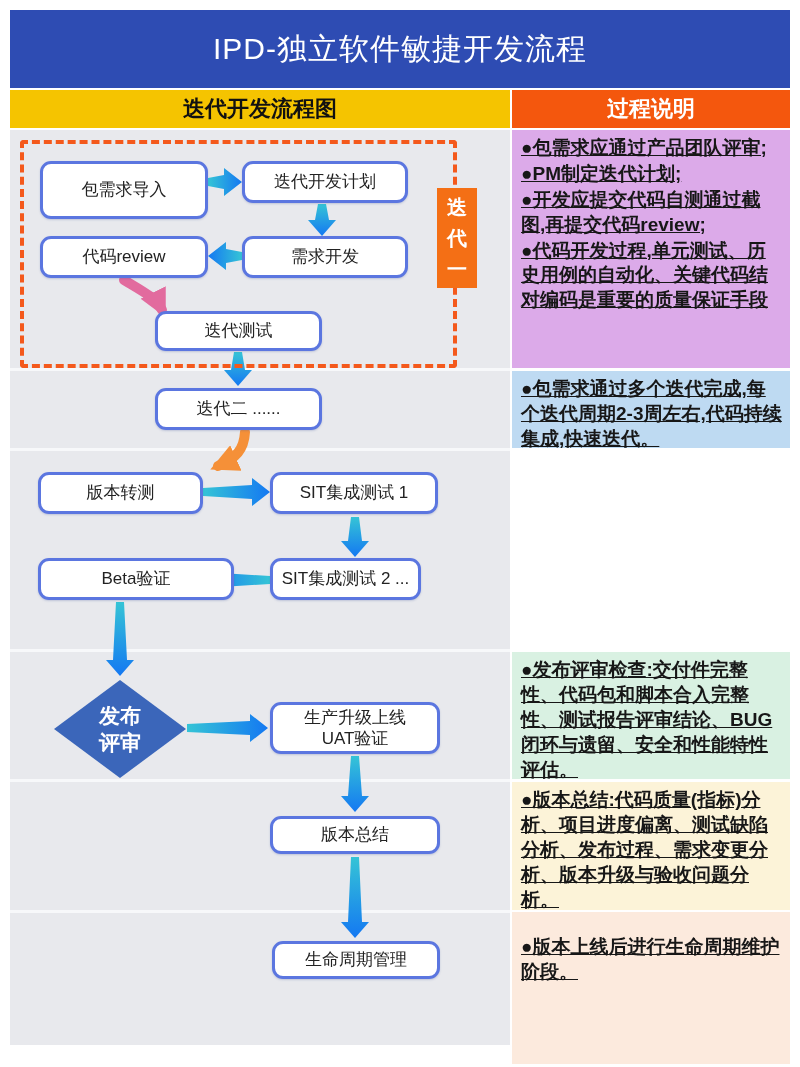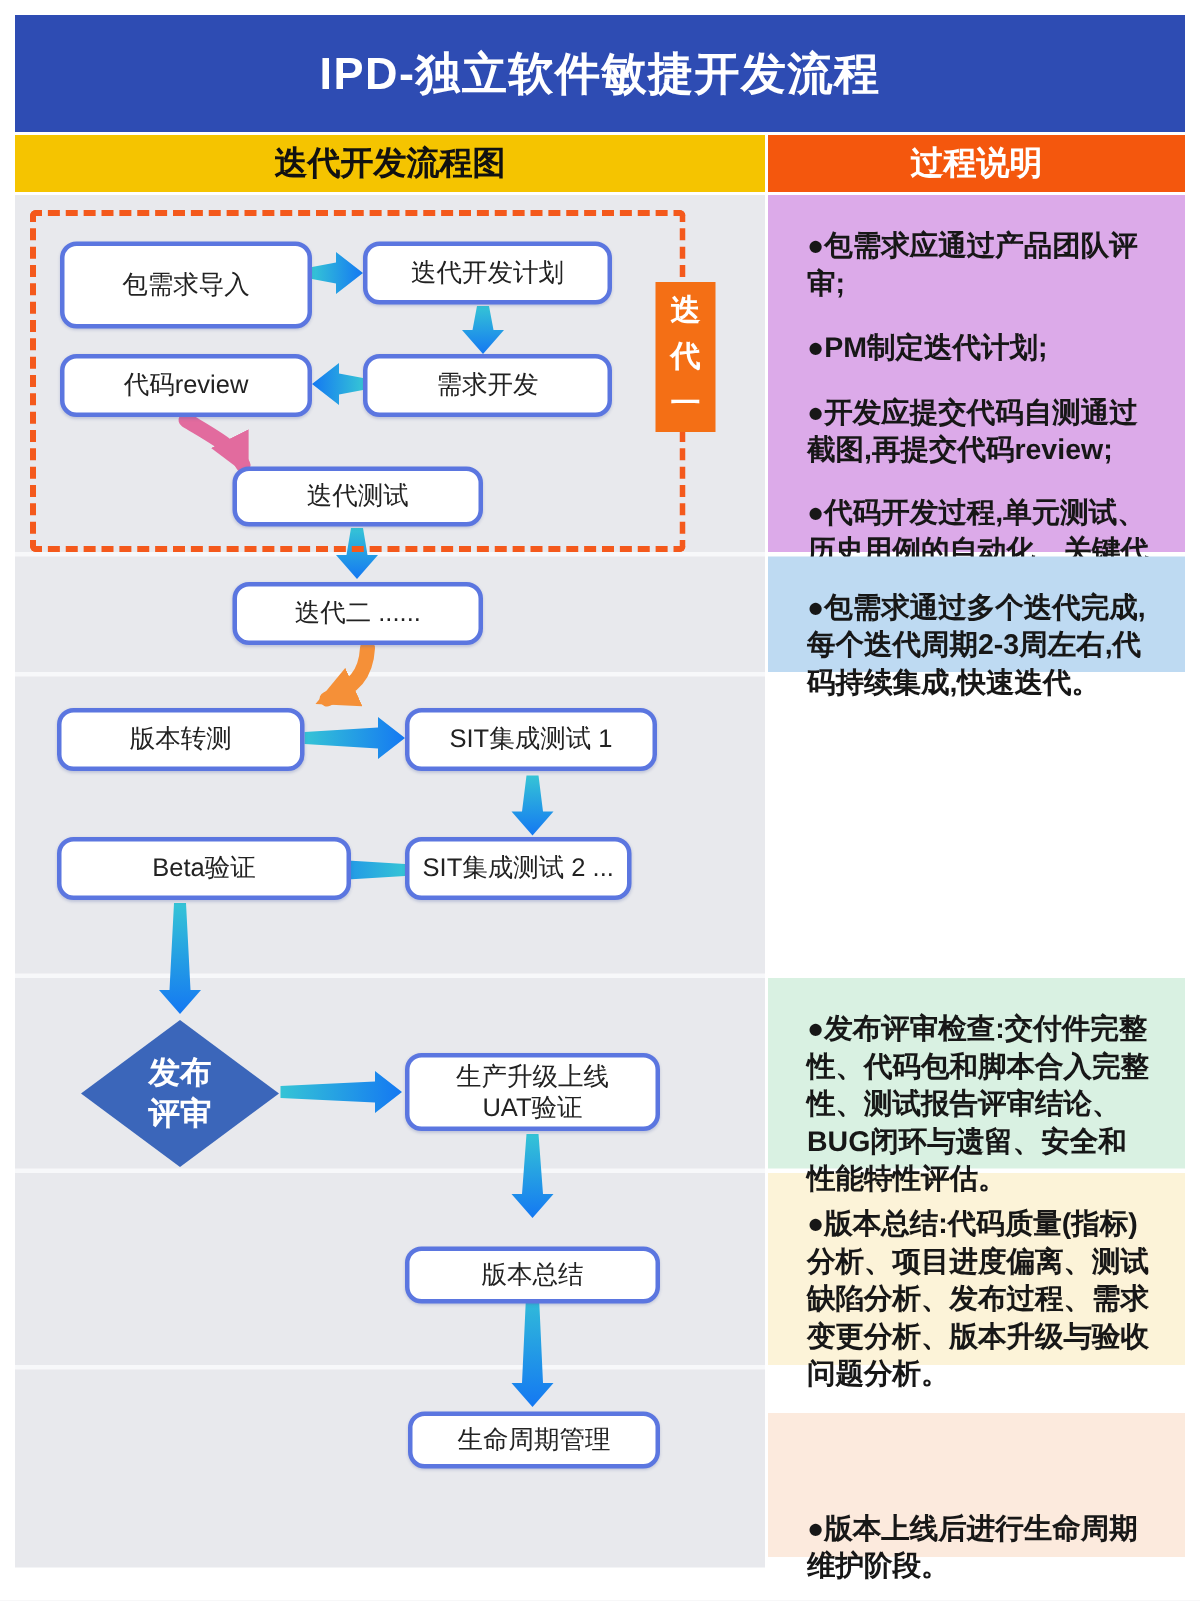--- a/index.html
+++ b/index.html
@@ -1,21 +1,21 @@
 <!DOCTYPE html>
 <html><head>
 <meta charset="utf-8">
 <style>
   * { margin:0; padding:0; box-sizing:border-box; }
   body { font-family:"Liberation Sans", sans-serif; background:#ffffff; }
   .page { position:relative; width:800px; height:1067px; background:#ffffff; overflow:hidden; }
 
   .header { position:absolute; left:10px; top:10px; width:780px; height:78px;
     background:#2e4cb3; display:flex; align-items:center; justify-content:center;
-    color:#ffffff; font-size:30px; font-weight:bold; letter-spacing:1px; }
+    color:#ffffff; font-size:30px; font-weight:normal; letter-spacing:1px; }
 
   .colhead { position:absolute; top:90px; height:38px; display:flex; align-items:center;
     justify-content:center; font-weight:bold; font-size:22px; }
   .colhead.left  { left:10px;  width:500px; background:#f5c400; color:#111111; }
   .colhead.right { left:512px; width:278px; background:#f4570d; color:#ffffff; }
 
   .flow-area { position:absolute; left:10px; top:130px; width:500px; height:915px; background:#e8e9ed; }
   .flow-sep { position:absolute; left:10px; width:500px; height:3px; background:#f7f8fa; }
 
   .dashed-rect { position:absolute; left:20px; top:140px; width:437px; height:228px;
@@ -33,27 +33,27 @@
 
   .diamond { position:absolute; left:54px; top:680px; width:132px; height:98px;
     background:#3b66ba; clip-path:polygon(50% 0, 100% 50%, 50% 100%, 0 50%);
     display:flex; flex-direction:column; align-items:center; justify-content:center;
     color:#ffffff; font-size:21px; font-weight:bold; line-height:1.3; }
 
   svg.arrows { position:absolute; left:10px; top:130px; width:500px; height:915px; }
 
   .note { position:absolute; left:512px; width:278px; color:#171717; font-weight:bold;
     font-size:19px; line-height:1.31; padding:5px 5px 0 8px; }
-  .note p { margin:18px; }
+  .note p { margin:1px;text-decoration:underline; }
   .note.s1 { top:130px; height:238px; background:#dcaae9; }
   .note.s2 { top:371px; height:77px;  background:#bedaf2; }
   .note.s3 { top:451px; height:198px; background:#a9e4f6; line-height:1.28; }
   .note.s4 { top:652px; height:127px; background:#d9f1e2; }
   .note.s5 { top:782px; height:128px; background:#fcf3d8; }
-  .note.s6 { top:942px; height:96px; background:#fceadd; padding-top:48px; }
+  .note.s6 { top:912px; height:152px; background:#fceadd; padding-top:22px; }
 </style>
 </head>
 <body>
 
 <div class="page">
 
   <div class="header">IPD-独立软件敏捷开发流程</div>
   <div class="colhead left">迭代开发流程图</div>
   <div class="colhead right">过程说明</div>
 
@@ -116,21 +116,21 @@
 
   <div class="diamond">
     <span>发布</span>
     <span>评审</span>
   </div>
 
   <div class="fnode" style="left:270px; top:702px; width:170px; height:52px; font-size:17px;">
     <span>生产升级上线</span>
     <span>UAT验证</span>
   </div>
-  <div class="fnode" style="left:270px; top:816px; width:170px; height:38px;margin-top:15px;">版本总结</div>
+  <div class="fnode" style="left:270px; top:816px; width:170px; height:38px;">版本总结</div>
   <div class="fnode" style="left:272px; top:941px; width:168px; height:38px;">生命周期管理</div>
 
   <div class="note s1">
     <p>●包需求应通过产品团队评审;</p>
     <p>●PM制定迭代计划;</p>
     <p>●开发应提交代码自测通过截图,再提交代码review;</p>
     <p>●代码开发过程,单元测试、历史用例的自动化、关键代码结对编码是重要的质量保证手段</p>
   </div>
   <div class="note s2">
     <p>●包需求通过多个迭代完成,每个迭代周期2-3周左右,代码持续集成,快速迭代。</p>

